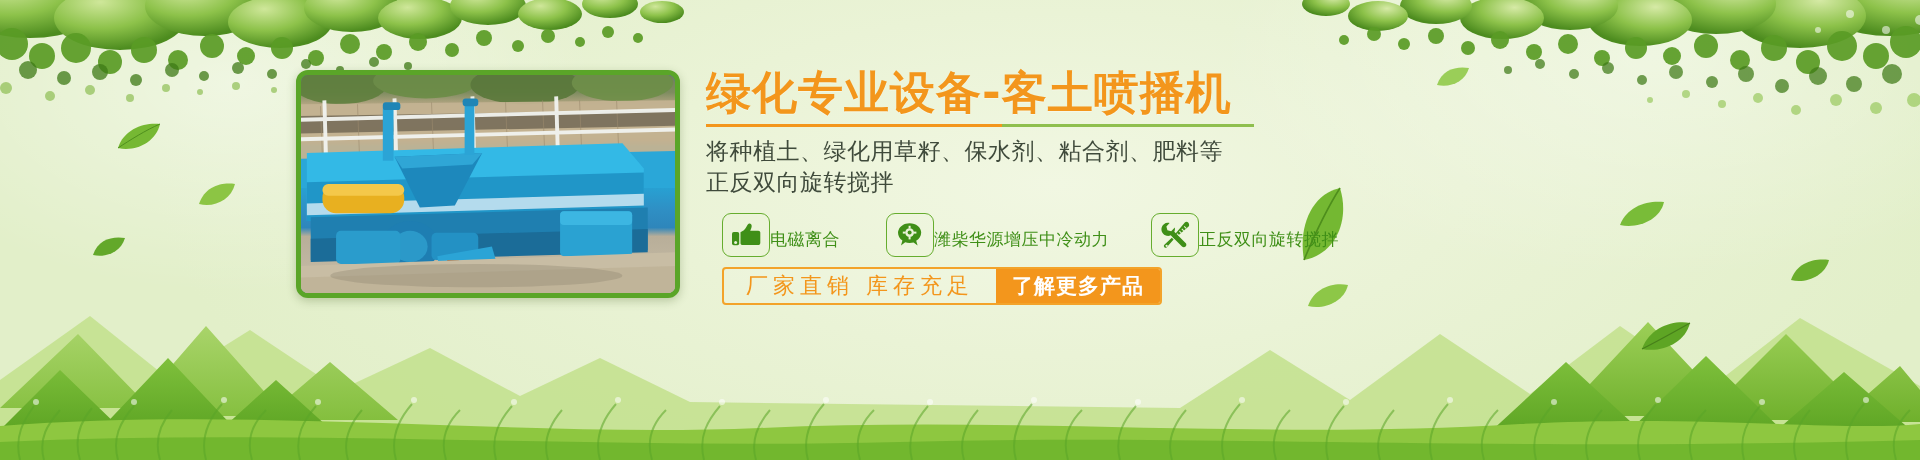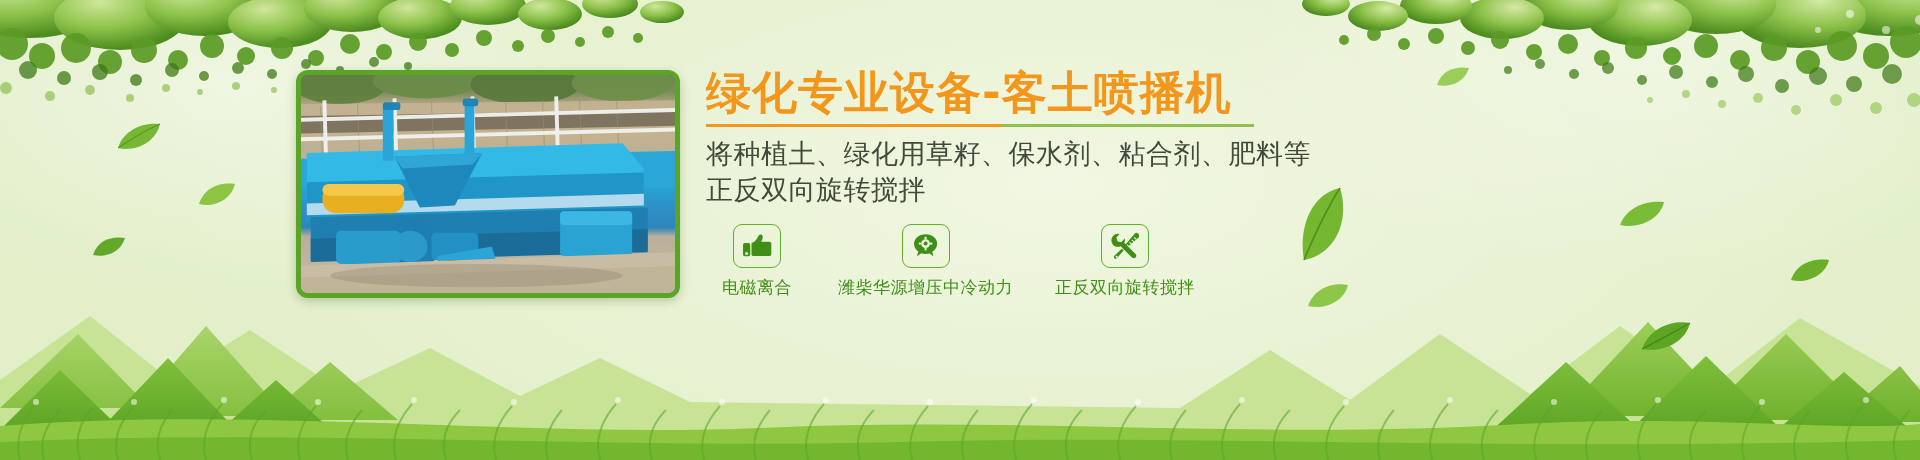--- a/index.html
+++ b/index.html
@@ -80,35 +80,35 @@
     line-height:1.12;
     white-space:nowrap;
     text-shadow:0 1px 0 rgba(255,255,255,.35);
   }
   .rule{
     width:548px; height:3px; margin-top:6px;
     background:linear-gradient(90deg,#f3961c 0%,#f3961c 54%,#8fbf4e 54%,#8fbf4e 100%);
   }
   .sub{
     margin-top:9px;
-    font-size:27px;
+    font-size:23px;
     color:#3f4a3b;
     line-height:1.32;
     letter-spacing:.5px;
     white-space:nowrap;
   }
 
   
   .features{
     margin-top:16px;
     display:flex;
     align-items:flex-start;
   }
   .feature{
-    display:flex; flex-direction:column; align-items:center;
+    display:flex; flex-direction:row; align-items:center;
   }
   .feat-box{
     width:48px; height:44px;
     border:1.5px solid #66ad2e;
     border-radius:9px;
     display:flex; align-items:center; justify-content:center;
     background:transparent;
   }
   .feat-box svg{ display:block; }
   .feat-label{
@@ -569,15 +569,19 @@
               <path d="M24.2,5.4 L26.2,7.4"></path>
             </g>
             <circle cx="6.6" cy="24.8" r="1.1" fill="#eaf3d8"></circle>
           </svg>
         </div>
         <div class="feat-label">正反双向旋转搅拌</div>
       </div>
 
     </div>
 
+    <div class="cta-row">
+      <div class="cta-text">厂家直销 库存充足</div>
+      <div class="cta-btn">了解更多产品</div>
+    </div>
 
   </div>
 </div>
 
 </body></html>

